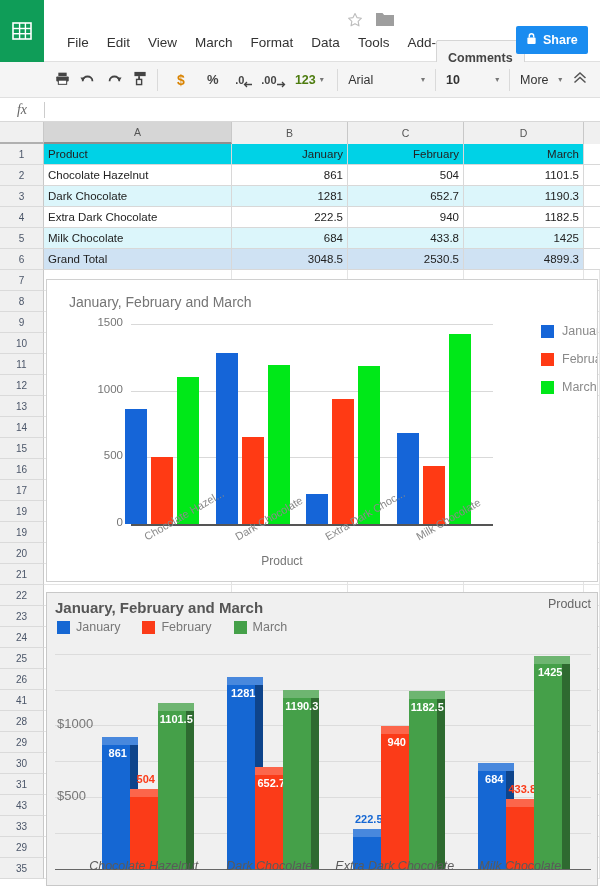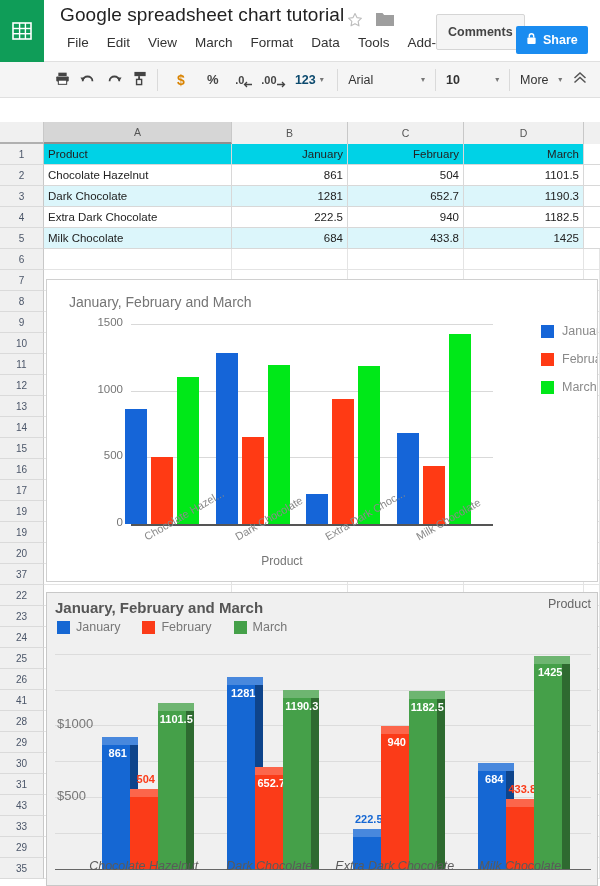--- a/index.html
+++ b/index.html
@@ -21,21 +21,21 @@
     position: absolute; left: 60px; top: 4px;
     font-size: 19px; color: #222; white-space: nowrap; letter-spacing: .1px;
   }
   .star-icon { position: absolute; left: 346px; top: 11px; width: 18px; height: 18px; color: #bdbdbd; }
   .folder-icon { position: absolute; left: 375px; top: 11px; width: 18px; height: 16px; }
   .menubar { position: absolute; left: 58px; top: 32px; display: flex; gap: 0; }
   .menu-item {
     font-size: 13.5px; color: #333; padding: 3px 9px; cursor: default; white-space: nowrap;
   }
   .comments-btn {
-    position: absolute; left: 436px; top: 14px; height: 36px;
+    position: absolute; left: 436px; top: 40px; height: 36px;
     padding: 0 11px; display: flex; align-items: center;
     border: 1px solid #d5d5d5; border-radius: 2px; background: #f5f5f5;
     font-size: 12.5px; color: #444; font-weight: bold; white-space: nowrap;
   }
   .share-btn {
     position: absolute; left: 516px; top: 26px; height: 28px;
     padding: 0 10px; display: flex; align-items: center; gap: 6px;
     border-radius: 2px; background: #1a8cf0;
     font-size: 12.5px; color: #fff; font-weight: bold; white-space: nowrap;
   }
@@ -49,21 +49,21 @@
   }
   .tb-group { display: flex; align-items: center; height: 36px; }
   .tb-sep { width: 1px; height: 22px; background: #dadada; margin: 0 4px; }
   .tb-btn {
     width: 26px; height: 26px; display: flex; align-items: center; justify-content: center;
     border-radius: 2px; color: #444; font-size: 12px;
   }
   .tb-cur { color: #d98300; font-weight: bold; font-size: 14px; }
   .tb-pct { color: #444; font-weight: bold; font-size: 13px; }
   .tb-dec { font-size: 11px; color: #444; font-weight: bold; position: relative; }
-  .tb-123 { font-size: 12.5px; color: #0c4a6e; font-weight: bold; }
+  .tb-123 { font-size: 12.5px; color: #4d7c0f; font-weight: bold; }
   .caret { font-size: 8px; color: #777; margin-left: 4px; }
   .tb-select {
     display: flex; align-items: center; justify-content: space-between;
     height: 26px; padding: 0 6px; font-size: 12.5px; color: #333;
   }
 
   
   .formulabar {
     position: absolute; top: 98px; left: 0; width: 600px; height: 24px;
     background: #fff; border-bottom: 1px solid #d8d8d8; display: flex; align-items: center;
@@ -174,21 +174,20 @@
         <svg width="24" height="24" viewBox="0 0 24 24">
           <rect x="3" y="4" width="18" height="16" fill="none" stroke="#fff" stroke-width="1.6"></rect>
           <line x1="3" y1="9.5" x2="21" y2="9.5" stroke="#fff" stroke-width="1.4"></line>
           <line x1="3" y1="14.7" x2="21" y2="14.7" stroke="#fff" stroke-width="1.4"></line>
           <line x1="9.6" y1="4" x2="9.6" y2="20" stroke="#fff" stroke-width="1.4"></line>
           <line x1="15.4" y1="4" x2="15.4" y2="20" stroke="#fff" stroke-width="1.4"></line>
         </svg>
       </span>
     </div>
 
-    <div class="doc-title">Google spreadsheet chart tutorial</div>
 
     <div class="star-icon">
       <svg width="18" height="18" viewBox="0 0 24 24">
         <path d="M12 3.3l2.6 5.5 6 .8-4.4 4.2 1.1 6-5.3-2.9-5.3 2.9 1.1-6L3.4 9.6l6-.8z" fill="none" stroke="#bdbdbd" stroke-width="1.5" stroke-linejoin="round"></path>
       </svg>
     </div>
 
     <div class="folder-icon">
       <svg width="20" height="17" viewBox="0 0 20 17">
         <path d="M1 2h6.5l1.6 2H19v11H1z" fill="#9e9e9e"></path>
@@ -321,20 +320,25 @@
 
     <div class="tb-btn" style="margin-right:8px">
       <span>
         <svg width="16" height="16" viewBox="0 0 16 16">
           <path d="M2.5 8L8 3l5.5 5M2.5 12.5L8 7.5l5.5 5" fill="none" stroke="#555" stroke-width="1.5"></path>
         </svg>
       </span>
     </div>
   </div>
 
+  <div class="formulabar">
+    <div class="fx">fx</div>
+    <div class="fx-divider"></div>
+    <input class="fx-input" value="" placeholder="" style="">
+  </div>
 
   <div class="grid">
 
     <div class="colhead">
       <div class="corner"></div>
       <div class="colcell sel c-a">A</div>
       <div class="colcell c-b">B</div>
       <div class="colcell c-c">C</div>
       <div class="colcell c-d">D</div>
       <div class="colcell c-e"></div>
@@ -354,21 +358,21 @@
         <div class="rowcell">11</div>
         <div class="rowcell">12</div>
         <div class="rowcell">13</div>
         <div class="rowcell">14</div>
         <div class="rowcell">15</div>
         <div class="rowcell">16</div>
         <div class="rowcell">17</div>
         <div class="rowcell">19</div>
         <div class="rowcell">19</div>
         <div class="rowcell">20</div>
-        <div class="rowcell">37</div>
+        <div class="rowcell">21</div>
         <div class="rowcell">22</div>
         <div class="rowcell">23</div>
         <div class="rowcell">24</div>
         <div class="rowcell">25</div>
         <div class="rowcell">26</div>
         <div class="rowcell">41</div>
         <div class="rowcell">28</div>
         <div class="rowcell">29</div>
         <div class="rowcell">30</div>
         <div class="rowcell">31</div>
@@ -653,20 +657,27 @@
           <div class="tcell c-b bg-white num">222.5</div>
           <div class="tcell c-c bg-white num">940</div>
           <div class="tcell c-d bg-white num">1182.5</div>
           <div class="tcell c-e bg-none"></div>
         </div>
         <div class="trow">
           <div class="tcell c-a bg-lcyan">Milk Chocolate</div>
           <div class="tcell c-b bg-lcyan num">684</div>
           <div class="tcell c-c bg-lcyan num">433.8</div>
           <div class="tcell c-d bg-lcyan num">1425</div>
+          <div class="tcell c-e bg-none"></div>
+        </div>
+        <div class="trow">
+          <div class="tcell c-a bg-total">Grand Total</div>
+          <div class="tcell c-b bg-total num">3048.5</div>
+          <div class="tcell c-c bg-total num">2530.5</div>
+          <div class="tcell c-d bg-total num">4899.3</div>
           <div class="tcell c-e bg-none"></div>
         </div>
       </div>
 
     <div class="chart1">
       <div class="c1-title">January, February and March</div>
       <div id="c1-yticks">
           <div class="c1-ytick" style="top: 236px; left: 14px; right: auto; width: 62px;">0</div>
           <div class="c1-ytick" style="top: 169.333px; left: 14px; right: auto; width: 62px;">500</div>
           <div class="c1-ytick" style="top: 102.667px; left: 14px; right: auto; width: 62px;">1000</div>

